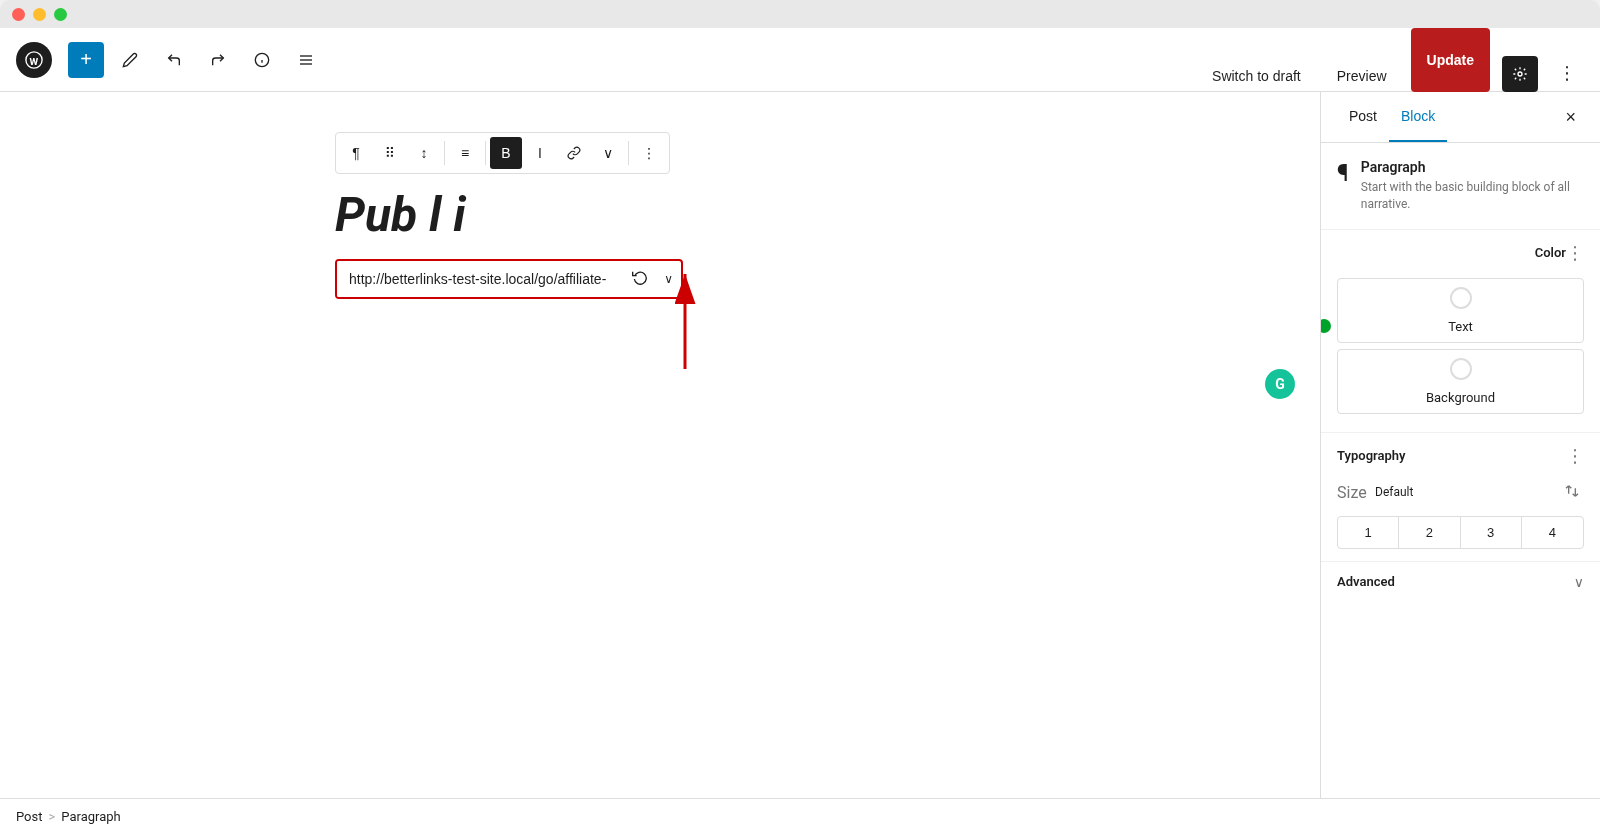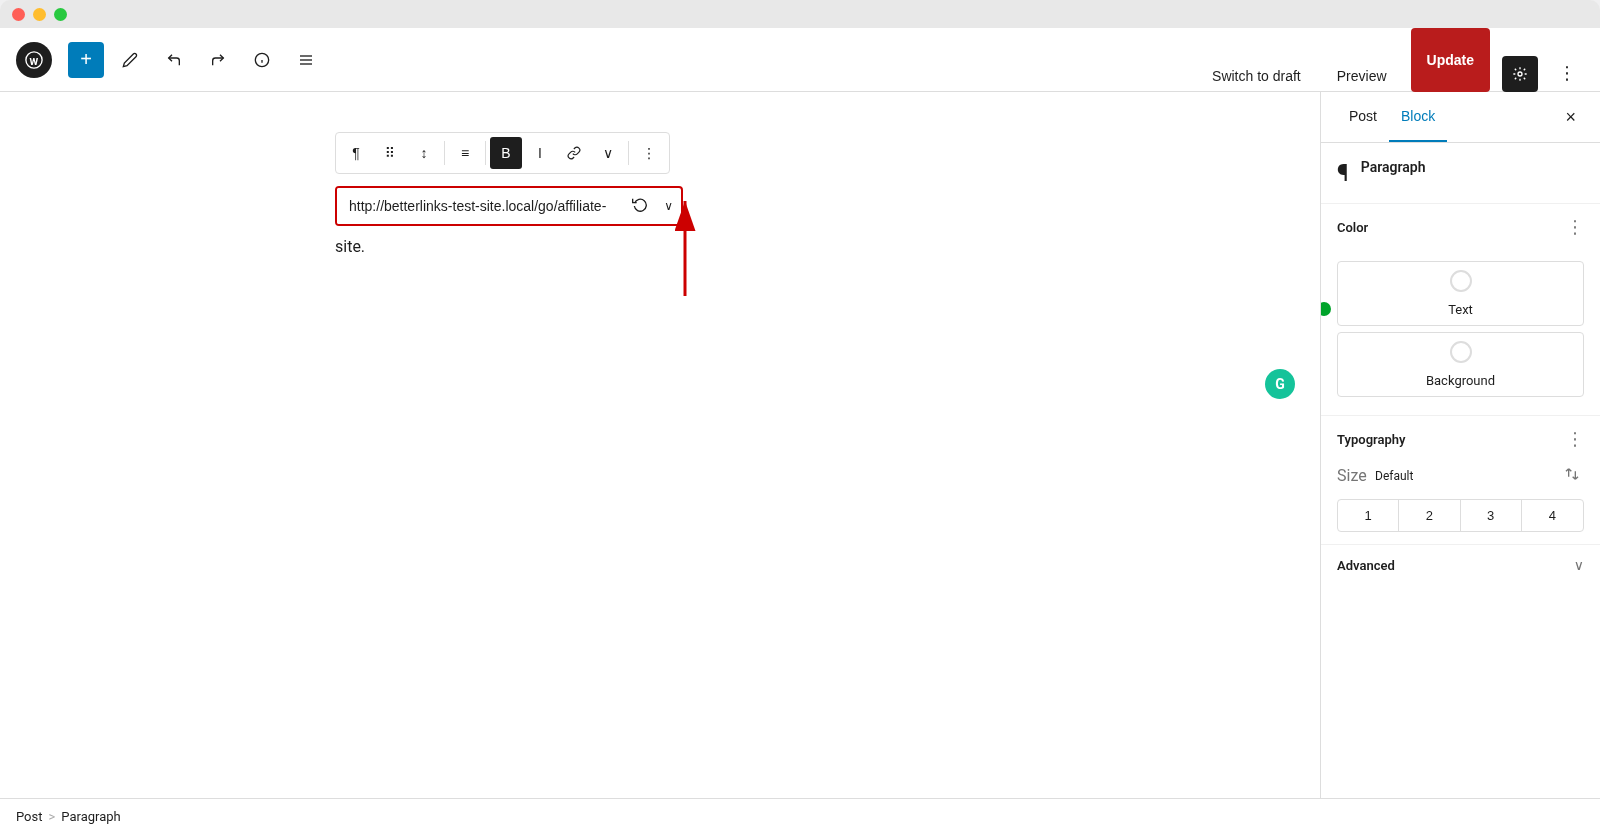--- a/index.html
+++ b/index.html
@@ -335,22 +335,22 @@
     }
 
     
     .sidebar-section {
       padding: 12px 16px;
       border-bottom: 1px solid #f0f0f0;
     }
     .sidebar-section-header {
       display: flex;
       align-items: center;
-      justify-content: space-between;
-      margin-bottom: 23px;
+      justify-content: flex-end;
+      margin-bottom: 14px;
     }
     .sidebar-section-title {
       font-size: 13px;
       font-weight: 600;
       color: #1e1e1e;
     }
     .sidebar-section-more {
       background: none;
       border: none;
       cursor: pointer;
@@ -581,20 +581,21 @@
           </button>
           <button class="block-toolbar-btn">
             <span>∨</span>
           </button>
           <div class="toolbar-divider"></div>
           <button class="block-toolbar-btn">
             <span>⋮</span>
           </button>
         </div>
 
+        <div class="block-title-text">Pub l i</div>
 
 
         <div style="position: relative;">
           <div class="url-input-container">
             <input class="url-input" type="text" value="http://betterlinks-test-site.local/go/affiliate-" style="">
             <button class="url-refresh-btn">
               
               <svg width="16" height="16" viewBox="0 0 24 24" fill="none" stroke="currentColor" stroke-width="2">
                 <polyline points="1 4 1 10 7 10"></polyline>
                 <path d="M3.51 15a9 9 0 1 0 .49-4.35"></path>
@@ -608,23 +609,20 @@
           <svg class="annotation-arrow" style="position:absolute; left:310px; top:-10px; width:80px; height:130px;">
             <defs>
               <marker id="arrowhead" markerWidth="10" markerHeight="7" refX="10" refY="3.5" orient="auto">
                 <polygon points="0 0, 10 3.5, 0 7" fill="#cc0000"></polygon>
               </marker>
             </defs>
             <line x1="40" y1="120" x2="40" y2="25" stroke="#cc0000" stroke-width="3" marker-end="url(#arrowhead)"></line>
           </svg>
         </div>
 
-        <p class="paragraph-text" style="margin-top: 8px;">
-          <span>site.</span>
-        </p>
 
         <div class="grammarly-icon" style="position:absolute; left: 930px; top: 237px;">
           <span>G</span>
         </div>
       </div>
     </div>
 
     <div class="right-sidebar">
 
       <div class="sidebar-tabs">
@@ -632,20 +630,21 @@
         <button class="sidebar-tab active">Block</button>
         <button class="sidebar-close-btn">
           <span>×</span>
         </button>
       </div>
 
       <div class="sidebar-block-info">
         <div class="paragraph-icon">¶</div>
         <div class="paragraph-info">
           <h3>Paragraph</h3>
+          <p>Start with the basic building block of all narrative.</p>
         </div>
       </div>
 
       <div class="sidebar-section">
         <div class="sidebar-section-header">
           <span class="sidebar-section-title">Color</span>
           <button class="sidebar-section-more">
             <span>⋮</span>
           </button>
         </div>

